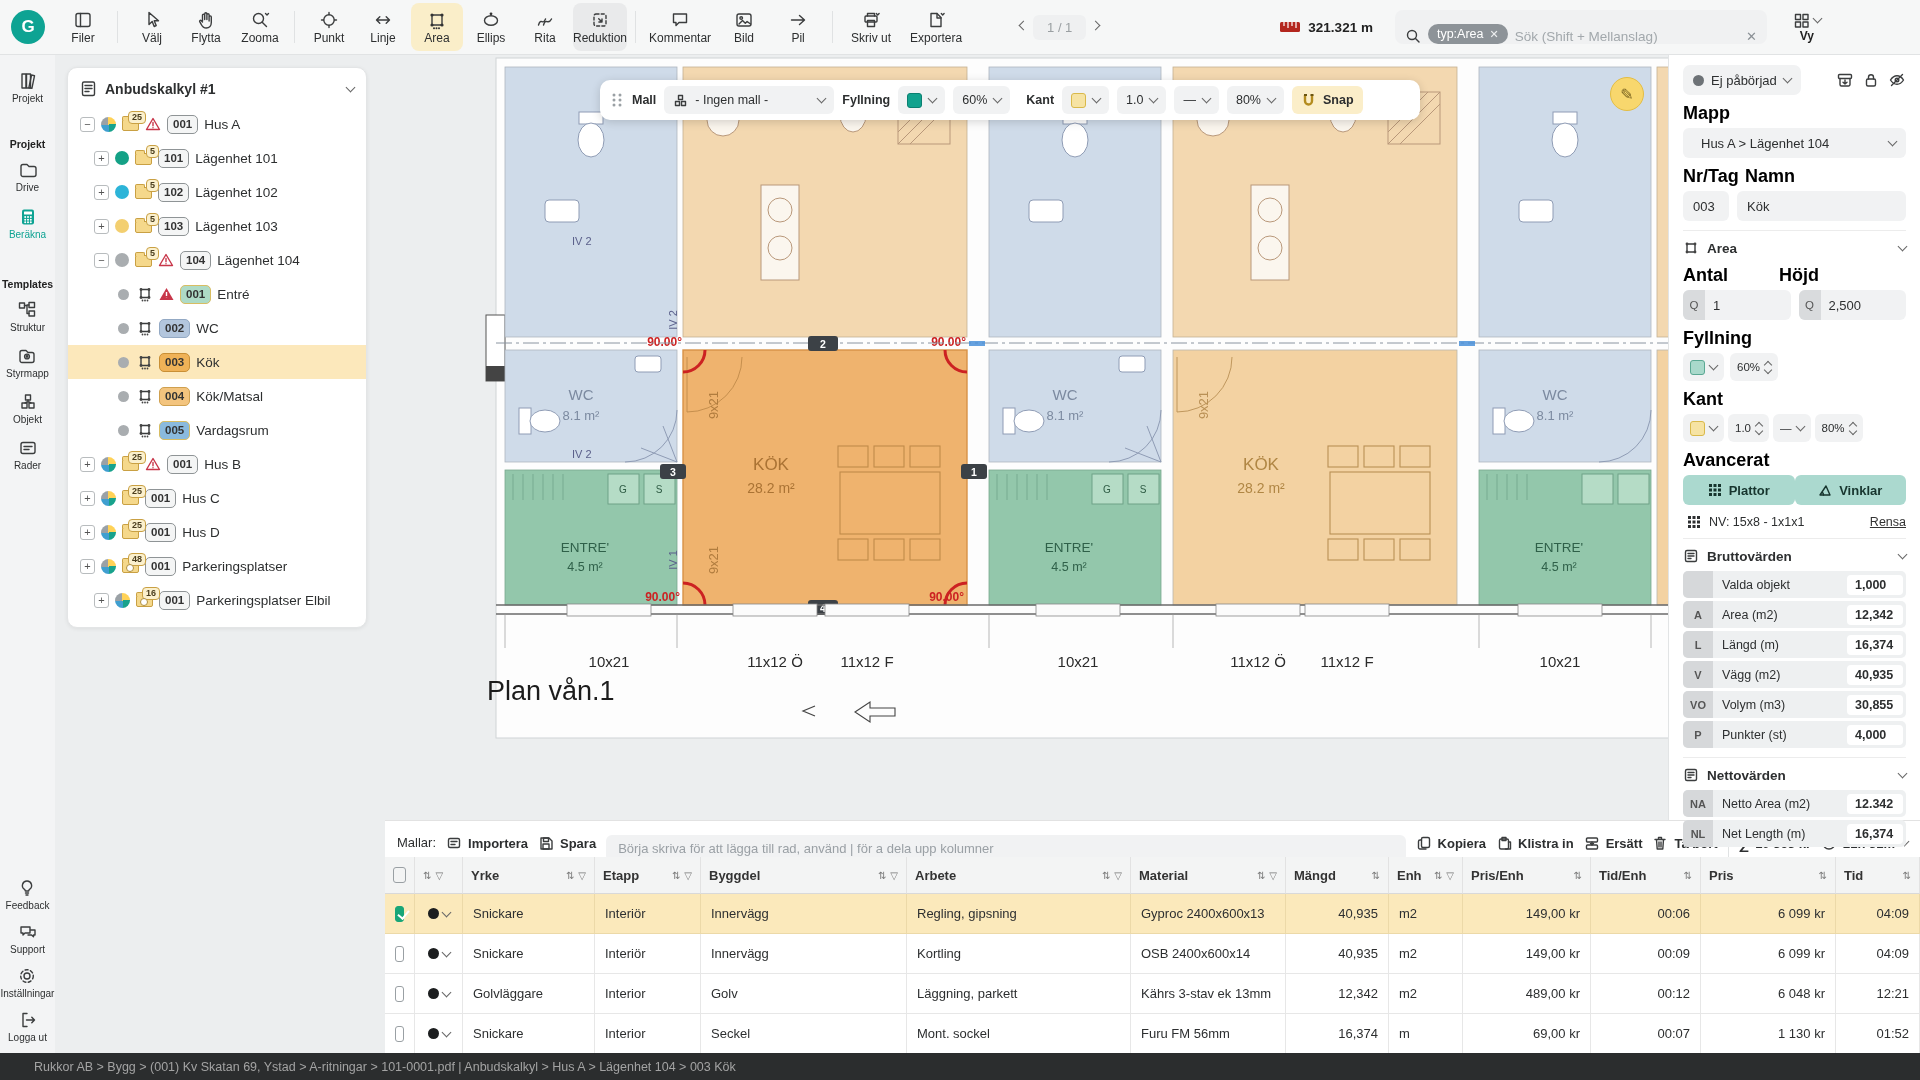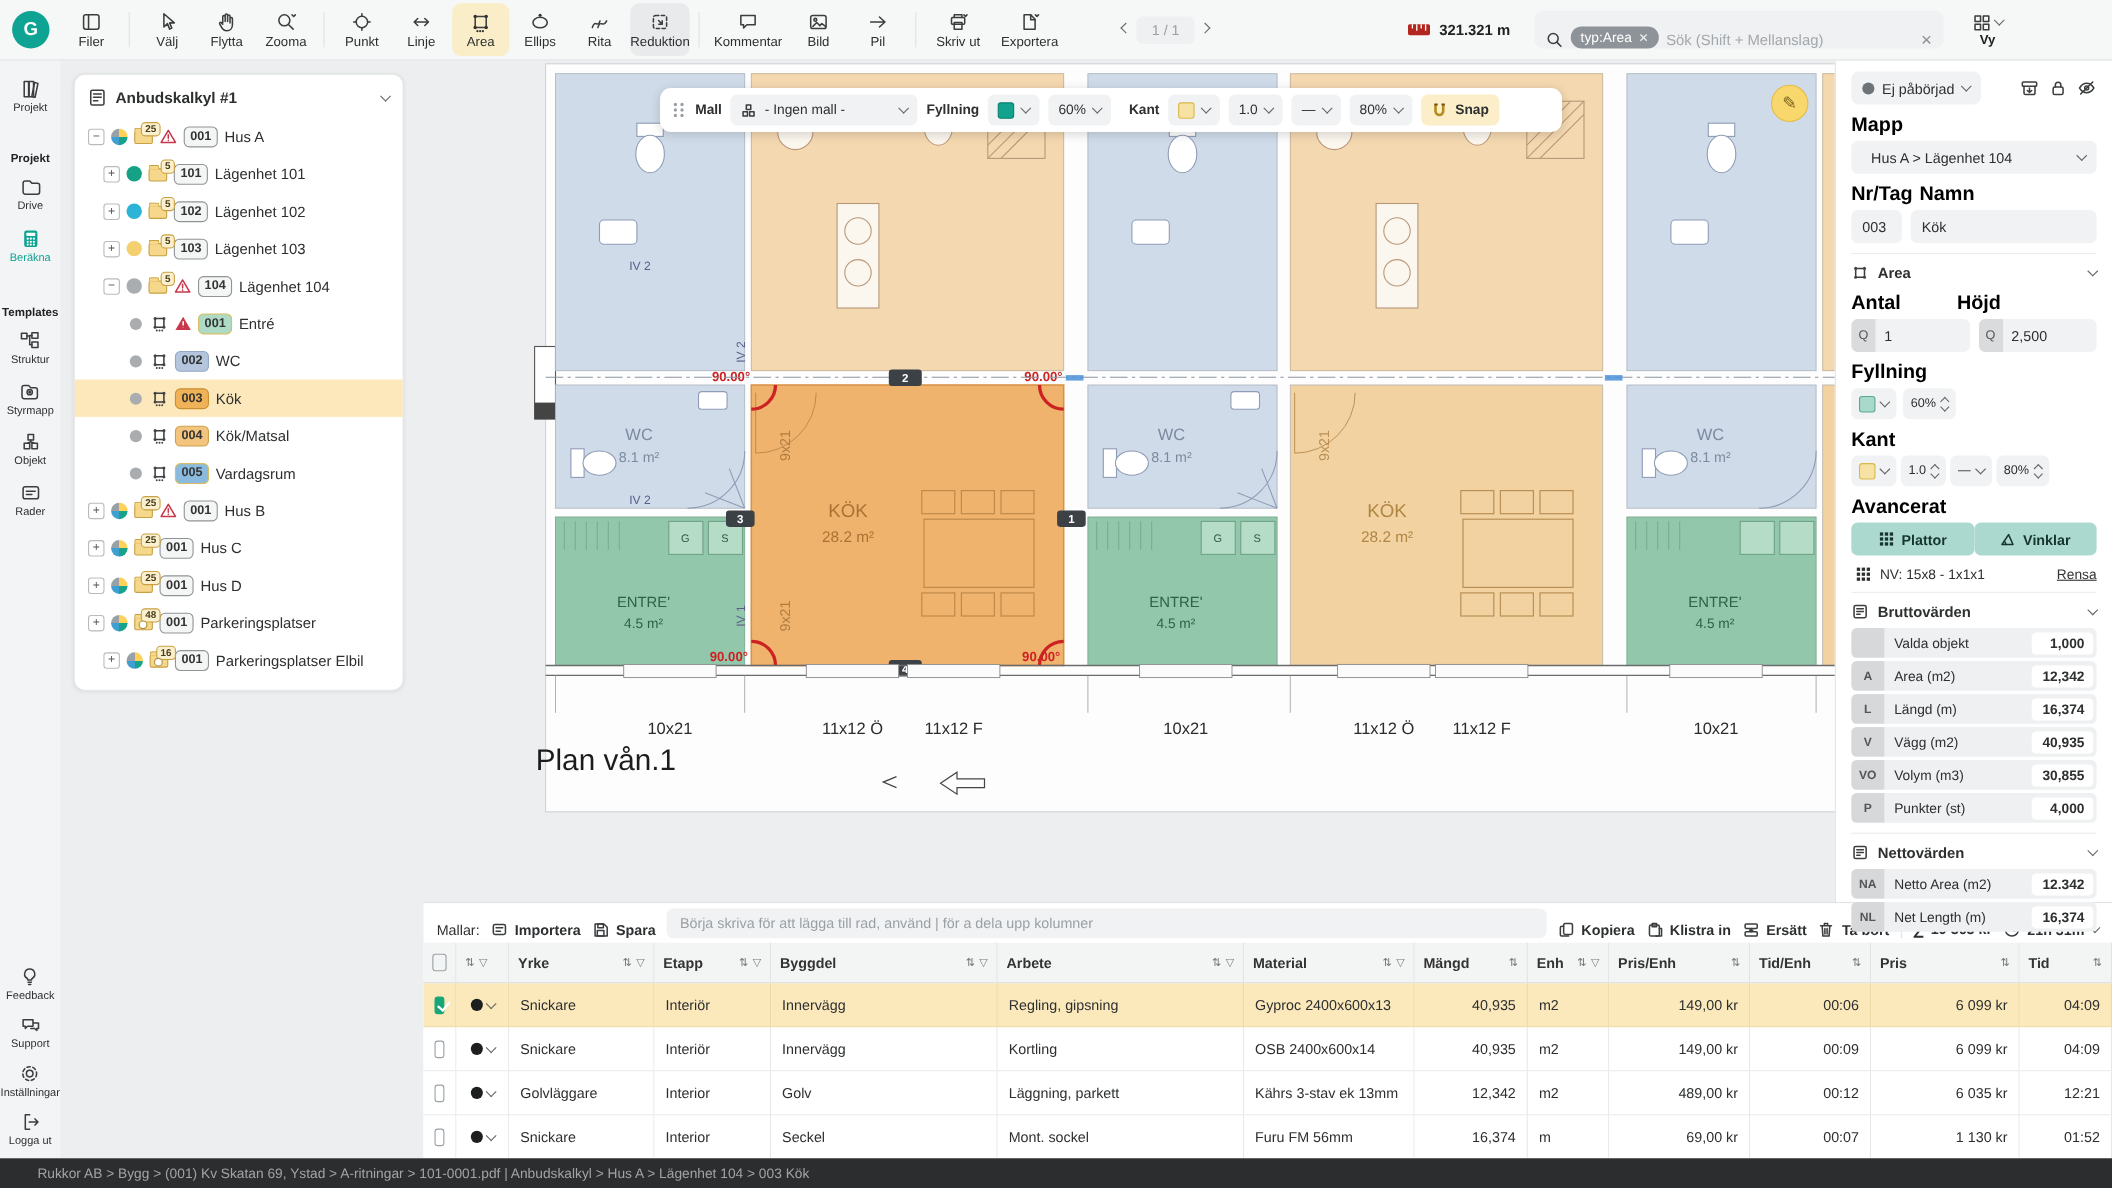--- a/index.html
+++ b/index.html
@@ -72,25 +72,25 @@
   .qfield{background:#f1f2f3;border-radius:6px;height:30px;display:flex;align-items:center;font-size:13px;overflow:hidden;flex:1}
   .qbox{background:#d9dbdd;width:22px;align-self:stretch;display:flex;align-items:center;justify-content:center;font-size:11.5px;color:#555}
   .qfield span.v{padding-left:8px}
   .sect{display:flex;align-items:center;gap:8px;font-weight:bold;font-size:13.5px;padding:9px 0 7px;border-top:1px solid #ececec;margin-top:9px}
   .sect .sp{flex:1}
   .minibox{background:#f1f2f3;border-radius:6px;height:28px;display:flex;align-items:center;padding:0 7px;gap:5px;font-size:11.5px;cursor:pointer}
   .tealbtn{flex:1;height:30px;background:#abd9cf;border-radius:6px;display:flex;align-items:center;justify-content:center;gap:7px;font-size:13px;font-weight:bold;color:#17352e;cursor:pointer}
   .vrow{display:flex;align-items:center;background:#eef0f1;border-radius:5px;height:27px;margin-bottom:3px;overflow:hidden}
   .vab{width:30px;align-self:stretch;background:#d6d8da;display:flex;align-items:center;justify-content:center;font-size:11px;font-weight:bold;color:#555}
   .vlab{flex:1;padding-left:9px;font-size:12.5px}
-  .vval{background:#fff;border-radius:4px;margin:2px 3px;padding:3px 8px;font-size:12.5px;font-weight:bold;min-width:56px;text-align:right}
+  .vval{background:#fff;border-radius:4px;margin:2px 3px;padding:3px 8px;font-size:12.5px;font-weight:bold;min-width:56px;text-align:left}
   .rensa{text-decoration:underline;font-size:12.5px;color:#333;cursor:pointer}
   
   .btable{position:absolute;left:385px;right:0;top:820px;bottom:27px;background:#fff;z-index:25;border-top:1px solid #e2e2e2}
-  .ttool{height:36px;display:flex;align-items:flex-end;gap:10px;padding:4px 12px;font-size:13px}
+  .ttool{height:36px;display:flex;align-items:flex-start;gap:10px;padding:14px 12px;font-size:13px}
   .tbtn{display:flex;align-items:center;gap:6px;font-weight:bold;cursor:pointer}
   .tinput{flex:1;background:#f1f2f3;border-radius:6px;height:27px;border:none;outline:none;padding:0 12px;font-size:13px;font-family:"Liberation Sans",sans-serif;color:#444}
   .tinput::placeholder{color:#9aa0a5}
   .vsep{width:1px;height:24px;background:#e0e2e3}
   .grid{display:grid;grid-template-columns:30px 48px 132px 106px 206px 224px 155px 103px 74px 128px 110px 135px auto;align-items:stretch}
   .hcell{background:#f3f4f4;border-right:1px solid #e2e2e2;border-bottom:1px solid #d9d9d9;display:flex;align-items:center;gap:4px;padding:0 8px;font-size:13px;font-weight:bold;height:37px;color:#333}
   .hcell .sp{flex:1}
   .hic{font-size:10px;color:#777;font-weight:normal}
   .dcell{border-right:1px solid #e7e7e7;border-bottom:1px solid #e7e7e7;display:flex;align-items:center;padding:0 10px;font-size:13px;height:40px;background:#fff}
   .r-sel .dcell{background:#fbe9bb;border-color:#ecd9a8}
@@ -1226,21 +1226,21 @@
       </div>
     <div class="dcell">Golvläggare</div>
     <div class="dcell">Interior</div>
     <div class="dcell">Golv</div>
     <div class="dcell">Läggning, parkett</div>
     <div class="dcell">Kährs 3-stav ek 13mm</div>
     <div class="dcell num">12,342</div>
     <div class="dcell">m2</div>
     <div class="dcell num">489,00 kr</div>
     <div class="dcell num">00:12</div>
-    <div class="dcell num">6 035 kr</div>
+    <div class="dcell num">6 048 kr</div>
     <div class="dcell num">12:21</div>
   </div>
   <div class="grid">
     <div class="dcell">
         <span class="cb"></span>
       </div>
     <div class="dcell">
         <span class="stc">
           <span class="bdot"></span>
           <span class="chevb"></span>

